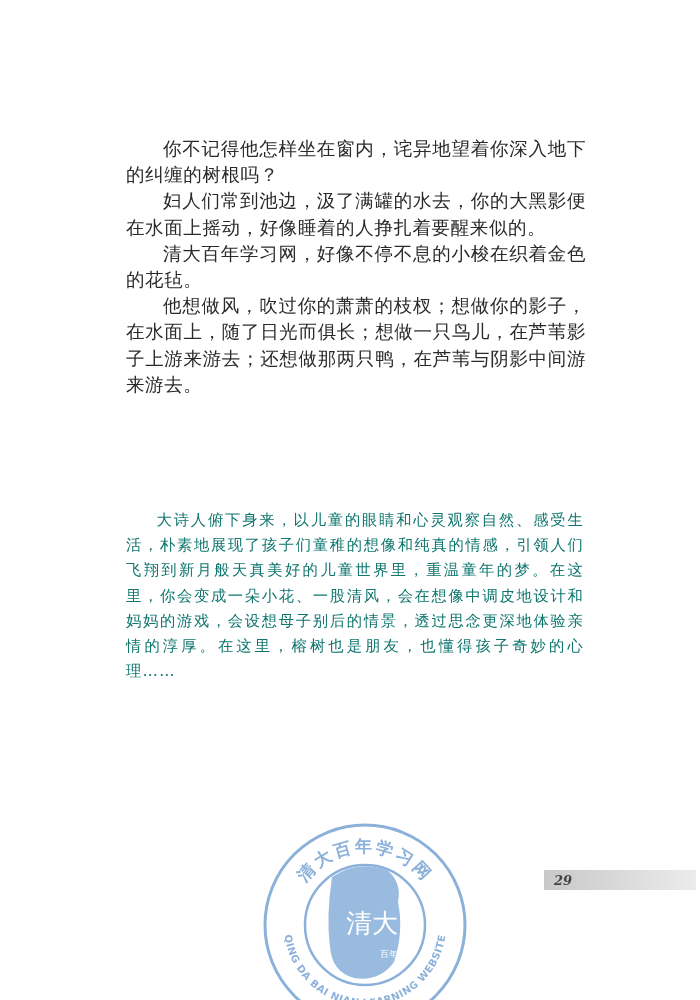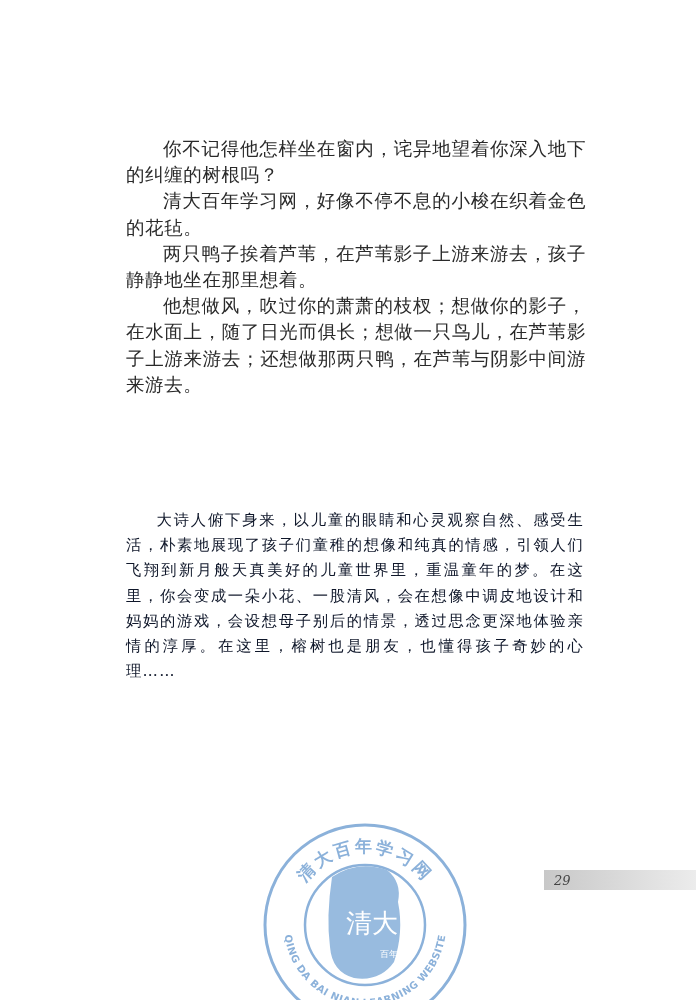--- a/index.html
+++ b/index.html
@@ -37,21 +37,21 @@
     text-align: justify;
   }
   .commentary {
     position: absolute;
     left: 122px;
     top: 508px;
     width: 458px;
     font-family: "DejaVu Serif", "Liberation Serif", serif;
     font-size: 15.3px;
     line-height: 25.2px;
-    color: #0f172a;
+    color: #0f766e;
     letter-spacing: 1.3px;
   }
   .commentary p {
     margin: 0;
     text-indent: 2em;
     text-align: justify;
   }
   .page-number-bar {
     position: absolute;
     left: 540px;
@@ -60,41 +60,41 @@
     height: 20px;
     background: linear-gradient(to right, #c8c8c8 0%, #d6d6d6 40%, #ececec 100%);
     display: flex;
     align-items: center;
   }
   .page-number {
     margin-left: 10px;
     font-family: "DejaVu Serif", "Liberation Serif", serif;
     font-size: 13px;
     font-style: italic;
-    font-weight: normal;
+    font-weight: bold;
     color: #444444;
   }
   .watermark {
     position: absolute;
     left: 258px;
     top: 822px;
     width: 206px;
     height: 206px;
     opacity: 0.9;
   }
 </style>
 </head>
 <body>
 
 <div class="page">
 
   <div class="main-text">
     <p>你不记得他怎样坐在窗内，诧异地望着你深入地下的纠缠的树根吗？</p>
+    <p>妇人们常到池边，汲了满罐的水去，你的大黑影便在水面上摇动，好像睡着的人挣扎着要醒来似的。</p>
     <p>清大百年学习网，好像不停不息的小梭在织着金色的花毡。</p>
-    <p>两只鸭子挨着芦苇，在芦苇影子上游来游去，孩子静静地坐在那里想着。</p>
     <p>他想做风，吹过你的萧萧的枝杈；想做你的影子，在水面上，随了日光而俱长；想做一只鸟儿，在芦苇影子上游来游去；还想做那两只鸭，在芦苇与阴影中间游来游去。</p>
   </div>
 
   <div class="commentary">
     <p>大诗人俯下身来，以儿童的眼睛和心灵观察自然、感受生活，朴素地展现了孩子们童稚的想像和纯真的情感，引领人们飞翔到新月般天真美好的儿童世界里，重温童年的梦。在这里，你会变成一朵小花、一股清风，会在想像中调皮地设计和妈妈的游戏，会设想母子别后的情景，透过思念更深地体验亲情的淳厚。在这里，榕树也是朋友，也懂得孩子奇妙的心理……</p>
   </div>
 
   <div class="page-number-bar">
     <span class="page-number">29</span>
   </div>

